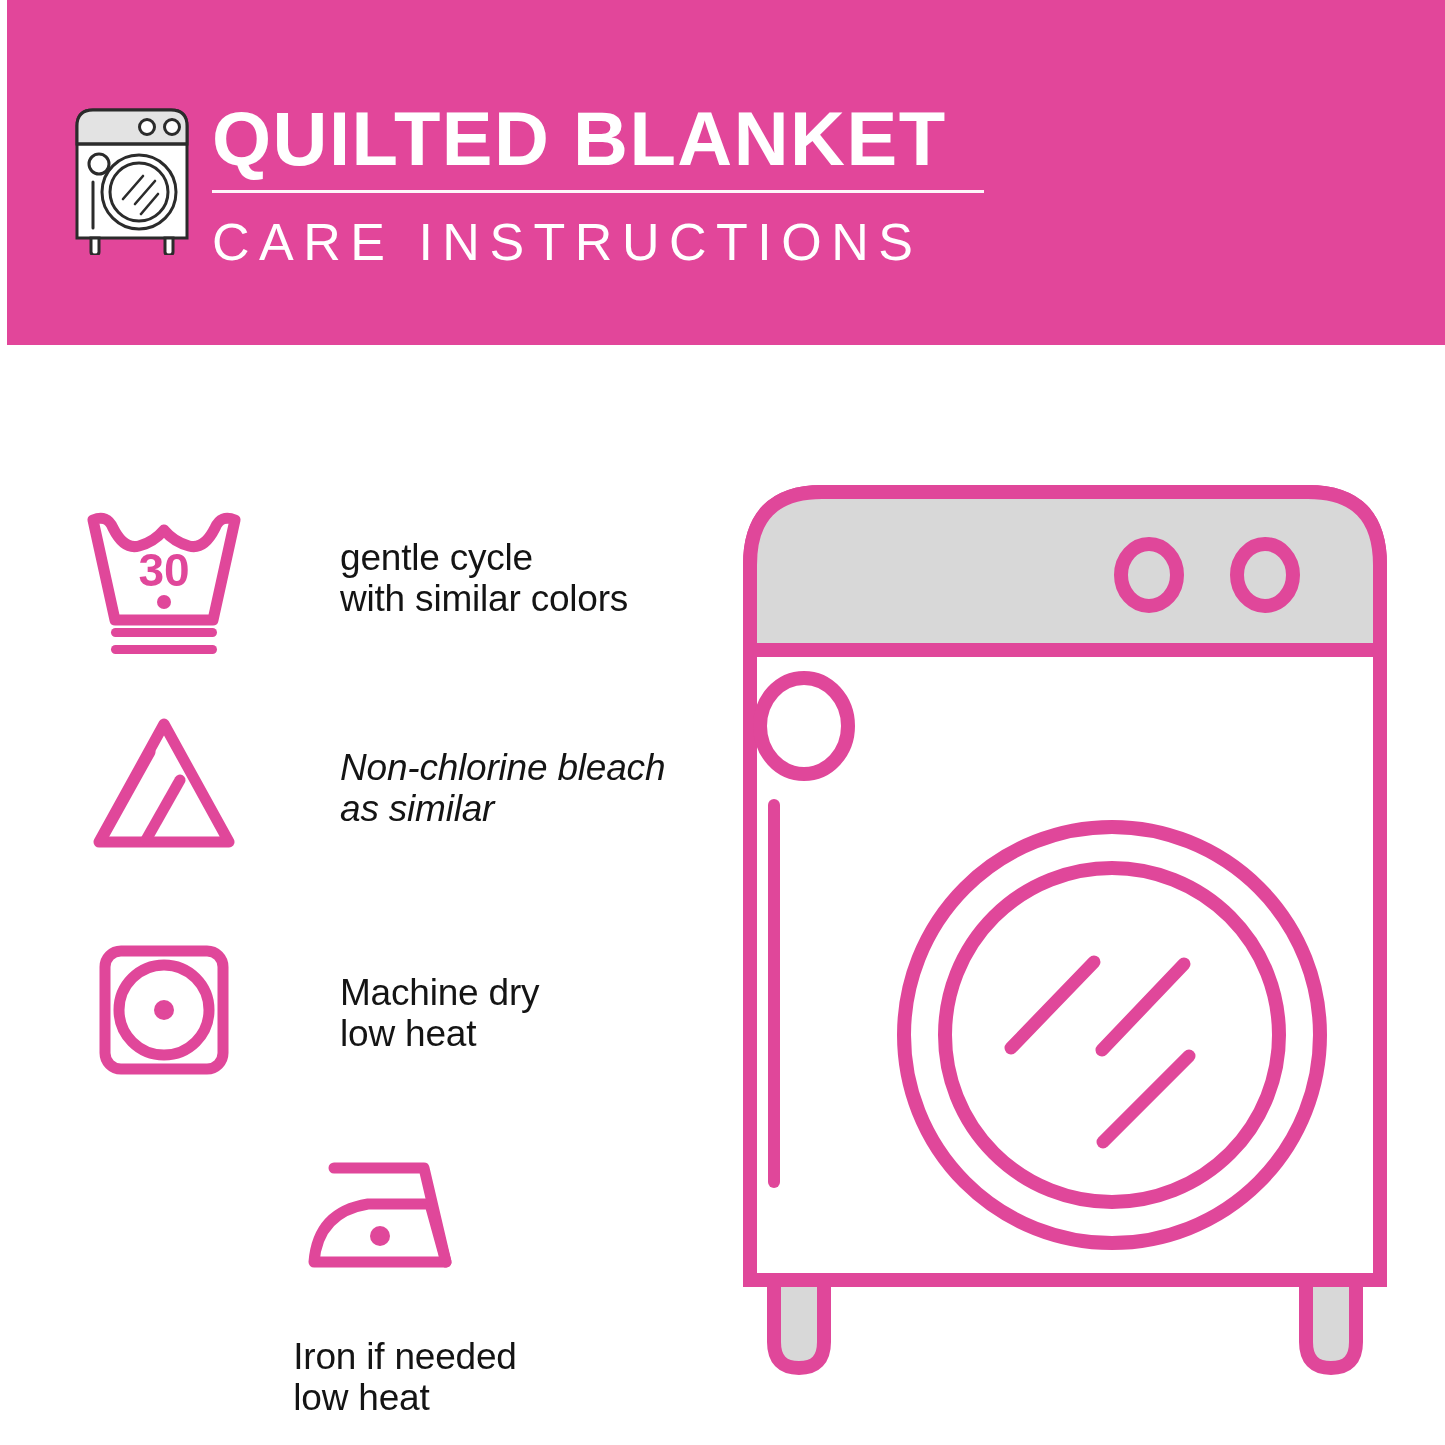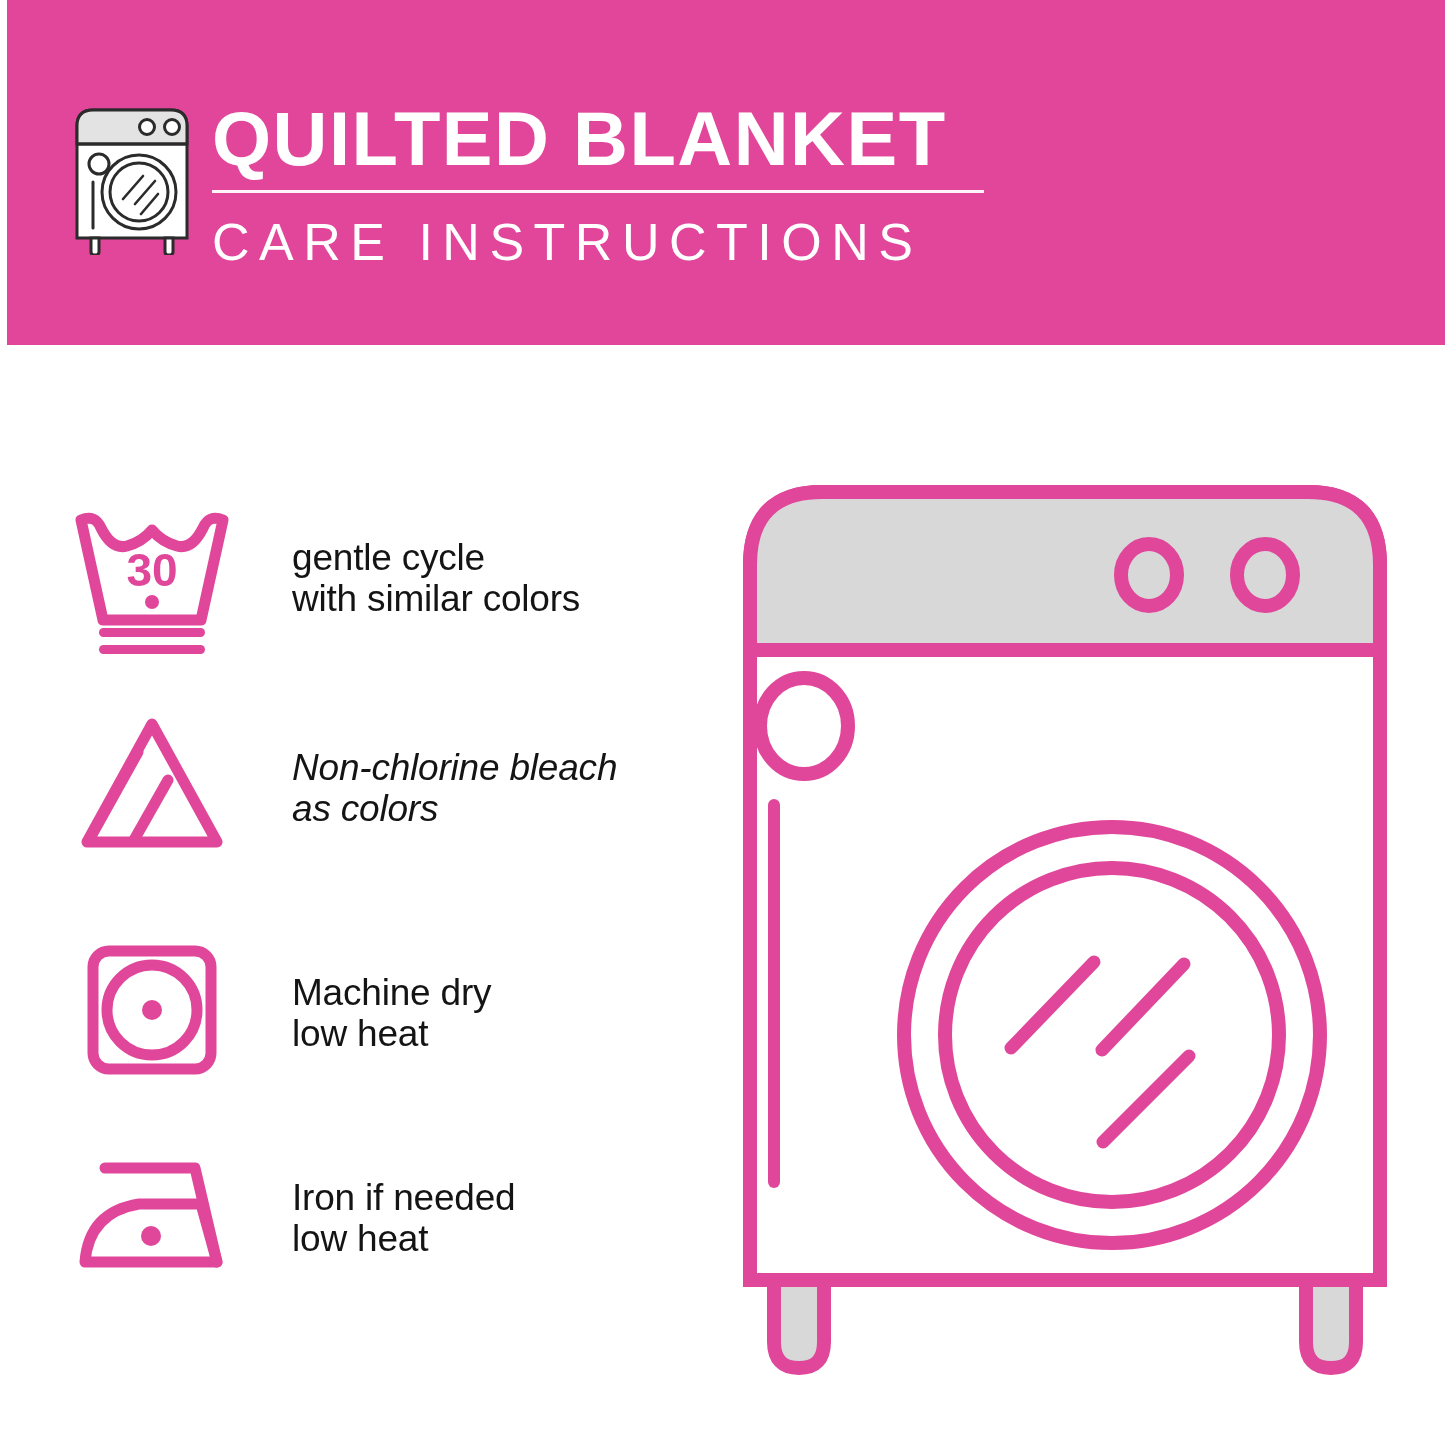--- a/index.html
+++ b/index.html
@@ -72,29 +72,30 @@
   
   .care-list {
     position: absolute;
     left: 0;
     top: 345px;
     width: 700px;
     height: 1100px;
   }
   .care-row {
     position: absolute;
-    left: 52px;
+    left: 64px;
     width: 620px;
     display: flex;
     align-items: center;
+    gap: 36px;
   }
   .care-row-0 { top: 150px; }
   .care-row-1 { top: 360px; font-style: italic; }
   .care-row-2 { top: 585px; }
-  .care-row-3 { top: 790px; }
+  .care-row-3 { top: 790px; flex-direction: column; }
 
   .care-icon {
     width: 185px;
     min-width: 185px;
     height: 165px;
     display: flex;
     align-items: center;
     justify-content: center;
   }
   .care-text {
@@ -182,21 +183,21 @@
     <div class="care-row care-row-1">
       <div class="care-icon">
         <svg viewBox="0 0 170 160" width="170" height="160">
           <path d="M85 16 L150 134 L20 134 Z" fill="none" stroke="#e0479a" stroke-width="11" stroke-linejoin="round"></path>
           <line x1="71" y1="44" x2="22" y2="132" stroke="#e0479a" stroke-width="11" stroke-linecap="round"></line>
           <line x1="101" y1="72" x2="67" y2="132" stroke="#e0479a" stroke-width="11" stroke-linecap="round"></line>
         </svg>
       </div>
       <div class="care-text">
         <span class="tl">Non-chlorine bleach</span>
-        <span class="tl">as colors</span>
+        <span class="tl">as similar</span>
       </div>
     </div>
 
     <div class="care-row care-row-2">
       <div class="care-icon">
         <svg viewBox="0 0 170 160" width="170" height="160">
           <rect x="26" y="18" width="118" height="118" rx="16" ry="16" fill="none" stroke="#e0479a" stroke-width="11"></rect>
           <circle cx="85" cy="77" r="45" fill="none" stroke="#e0479a" stroke-width="11"></circle>
           <circle cx="85" cy="77" r="10" fill="#e0479a"></circle>
         </svg>

